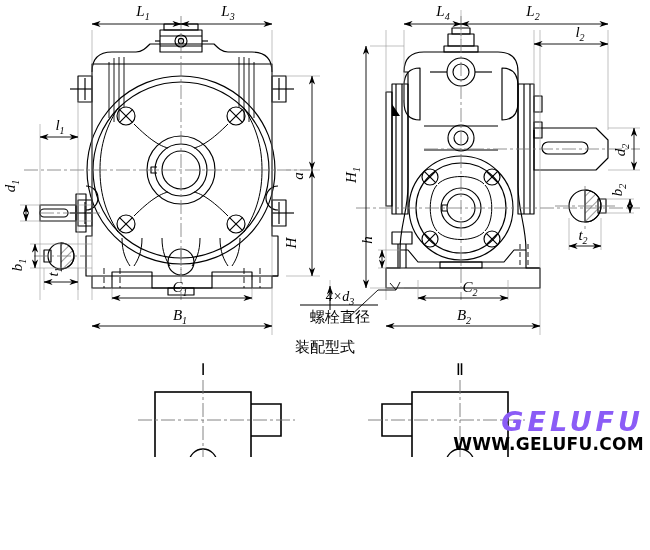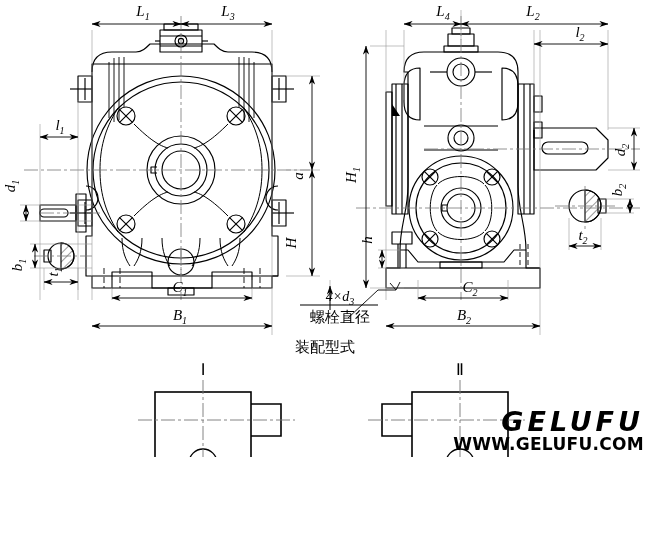--- a/index.html
+++ b/index.html
@@ -43,21 +43,21 @@
     text-align:right;
     line-height:1;
     user-select:none;
   }
   #wm-name{
     font-family:"DejaVu Sans", sans-serif;
     font-weight:bold;
     font-style:italic;
     font-size:27px;
     letter-spacing:4px;
-    color:#000000;
+    color:#8b5cf6;
     display:block;
   }
   #wm-url{
     font-family:"DejaVu Sans", sans-serif;
     font-weight:bold;
     font-size:17px;
     letter-spacing:0.3px;
     color:#000;
     display:block;
     margin-top:1px;

